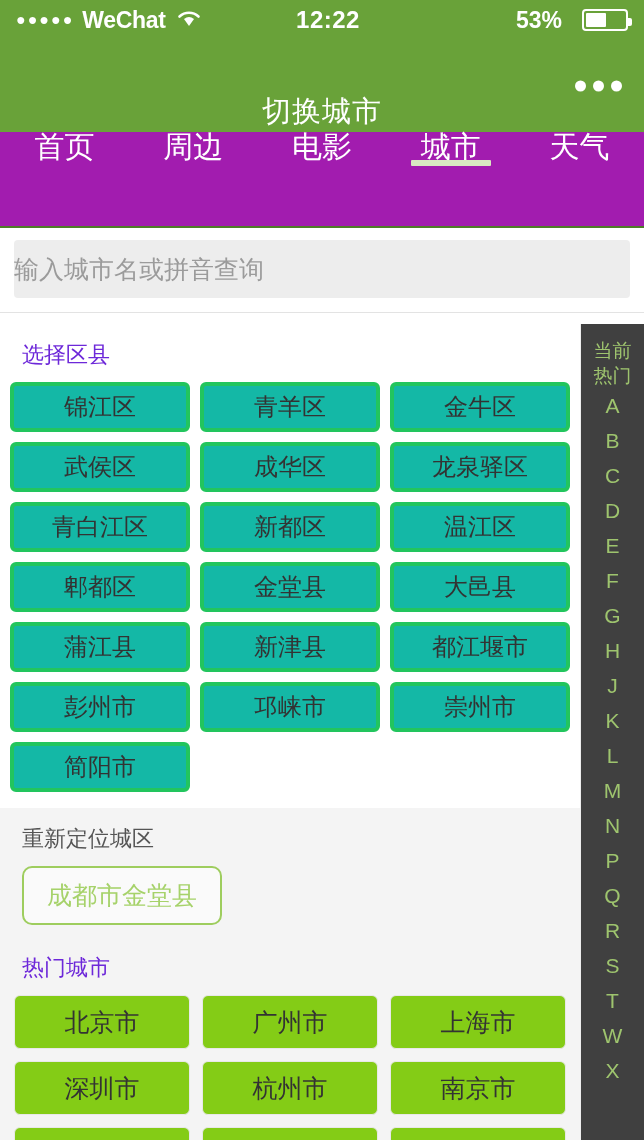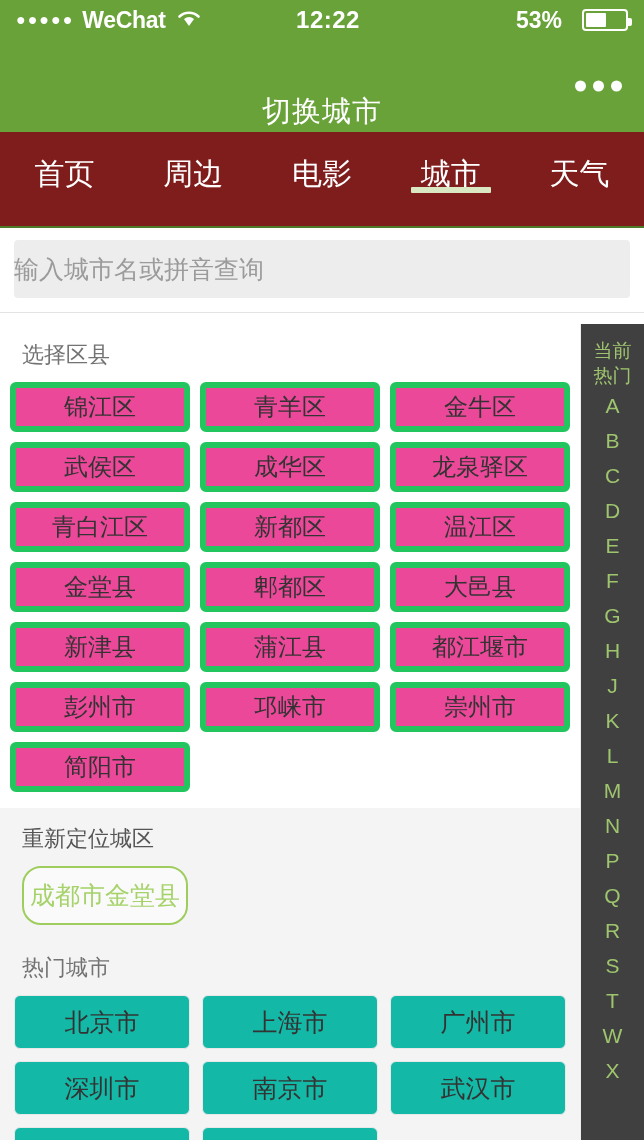--- a/index.html
+++ b/index.html
@@ -65,22 +65,22 @@
     position: absolute; right: 22px; top: 50%; transform: translateY(-50%);
     display: flex; gap: 7px;
   }
   .nav-more i {
     width: 11px; height: 11px; background: #ffffff; border-radius: 50%;
     display: block;
   }
 
   
   .tabbar {
-    height: 96px; background: #7f1d1d;
-    display: flex; align-items: center;
+    height: 96px; background: #a21caf;
+    display: flex; align-items: flex-start;
     border-bottom: 2px solid #4e7b28;
     font-family: Liberation Serif, serif;
   }
   .tab {
     flex: 1; display: flex; flex-direction: column;
     align-items: center; justify-content: center;
     position: relative; color: #ffffff; font-size: 30px;
   }
   .tab .tab-label { line-height: 1; padding-bottom: 10px; }
   .tab.active .tab-label { color: #ffffff; }
@@ -103,55 +103,55 @@
   .search-box .ph {
     color: #9b9b9b; font-size: 25px;
   }
 
   
   .content {
     position: absolute; left: 0; top: 324px; right: 64px; bottom: 0;
     background: #ffffff; overflow: hidden;
   }
   .section-title {
-    font-size: 22px; color: #737373;
+    font-size: 22px; color: #6d28d9;
     padding: 16px 0 12px 22px;
   }
   .grid {
     display: grid; grid-template-columns: repeat(3, 1fr);
     gap: 10px; padding: 0 10px;
   }
   .cell {
-    height: 50px; background: #ec4899; border: 6px solid #22c55e;
+    height: 50px; background: #14b8a6; border: 4px solid #22c55e;
     border-radius: 6px;
     display: flex; align-items: center; justify-content: center;
     font-size: 24px; color: #333333;
   }
   .cell.empty { border: none; background: transparent; }
 
   .relocate-section {
     background: #f4f4f4;
     margin-top: 16px;
     padding-bottom: 6px;
   }
   .relocate-section .section-title { color: #555555; }
   .locate-btn {
     display: inline-block;
     margin: 0 0 6px 22px;
-    padding: 11px 6px;
+    padding: 11px 23px;
     border: 2px solid #9ecd5e;
-    border-radius: 19px;
+    border-radius: 10px;
     color: #a6d26a;
     font-size: 25px;
     background: #fafafa;
   }
   .hot-section { background: #f4f4f4; padding-bottom: 14px; }
   .hot-section .grid { padding: 0 14px; gap: 12px; }
   .hot-section .cell {
-    height: 54px; border: 1px solid #e8e8e8; background: #14b8a6;
+    height: 54px; border: 1px solid #e8e8e8; background: #84cc16;
     font-size: 25px;
   }
 
   
   .indexbar {
     position: absolute; right: 0; top: 324px; bottom: 0; width: 64px;
     background: #404040;
     border-left: 1px solid #eeeeee;
     display: flex; flex-direction: column; align-items: center;
     padding-top: 14px;
@@ -229,46 +229,47 @@
       <div class="grid" id="district-grid">
           <div class="cell">锦江区</div>
           <div class="cell">青羊区</div>
           <div class="cell">金牛区</div>
           <div class="cell">武侯区</div>
           <div class="cell">成华区</div>
           <div class="cell">龙泉驿区</div>
           <div class="cell">青白江区</div>
           <div class="cell">新都区</div>
           <div class="cell">温江区</div>
+          <div class="cell">郫都区</div>
           <div class="cell">金堂县</div>
-          <div class="cell">郫都区</div>
           <div class="cell">大邑县</div>
+          <div class="cell">蒲江县</div>
           <div class="cell">新津县</div>
-          <div class="cell">蒲江县</div>
           <div class="cell">都江堰市</div>
           <div class="cell">彭州市</div>
           <div class="cell">邛崃市</div>
           <div class="cell">崇州市</div>
           <div class="cell">简阳市</div>
           <div class="cell empty"></div>
         </div>
     </div>
 
     <div class="relocate-section">
       <div class="section-title">重新定位城区</div>
       <div class="locate-btn">成都市金堂县</div>
     </div>
 
     <div class="hot-section">
       <div class="section-title">热门城市</div>
       <div class="grid" id="hot-grid">
           <div class="cell">北京市</div>
+          <div class="cell">广州市</div>
           <div class="cell">上海市</div>
-          <div class="cell">广州市</div>
           <div class="cell">深圳市</div>
+          <div class="cell">杭州市</div>
           <div class="cell">南京市</div>
           <div class="cell">武汉市</div>
           <div class="cell">天津市</div>
           <div class="cell">西安市</div>
         </div>
     </div>
 
   </div>
 
   <div class="indexbar" id="indexbar">

